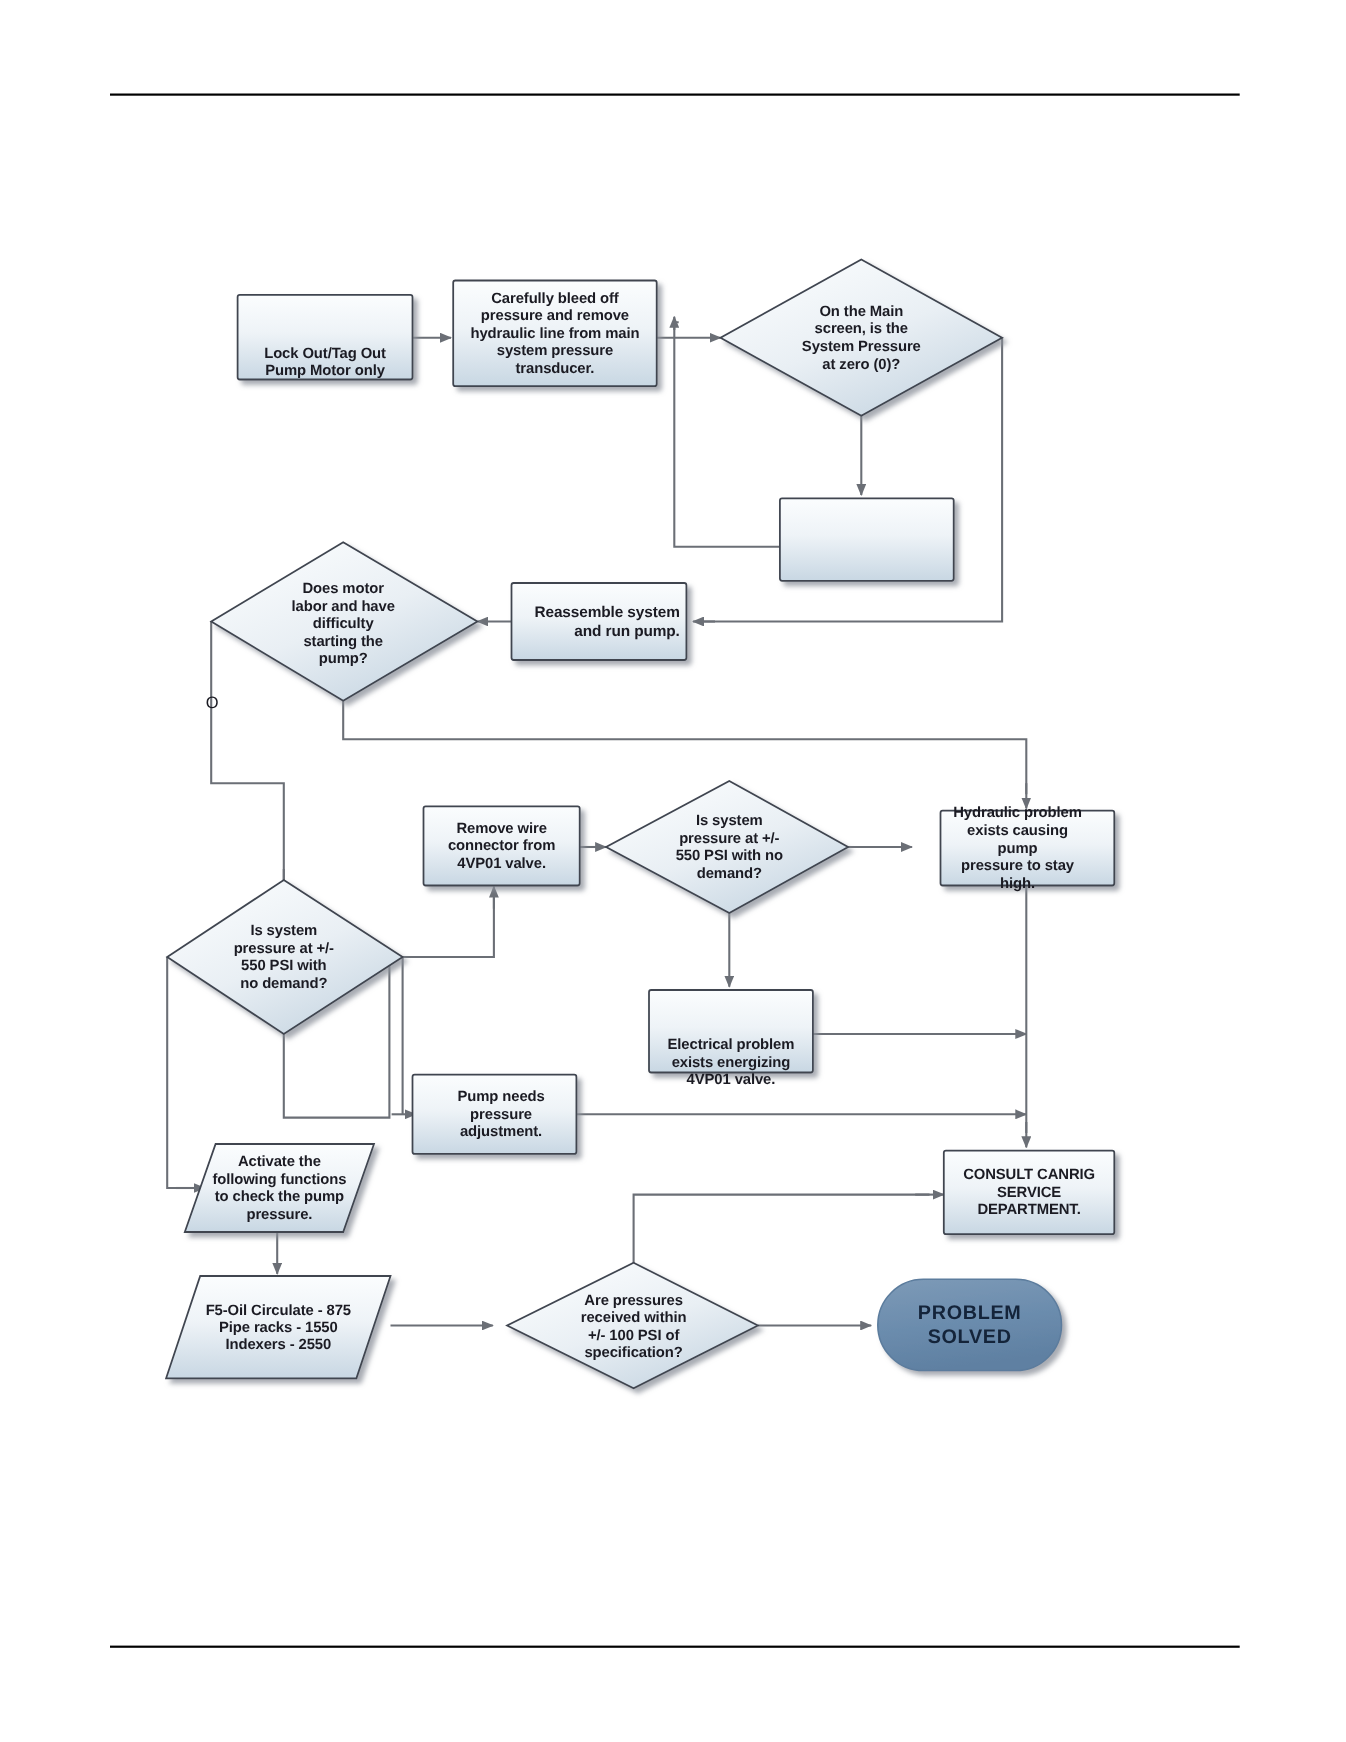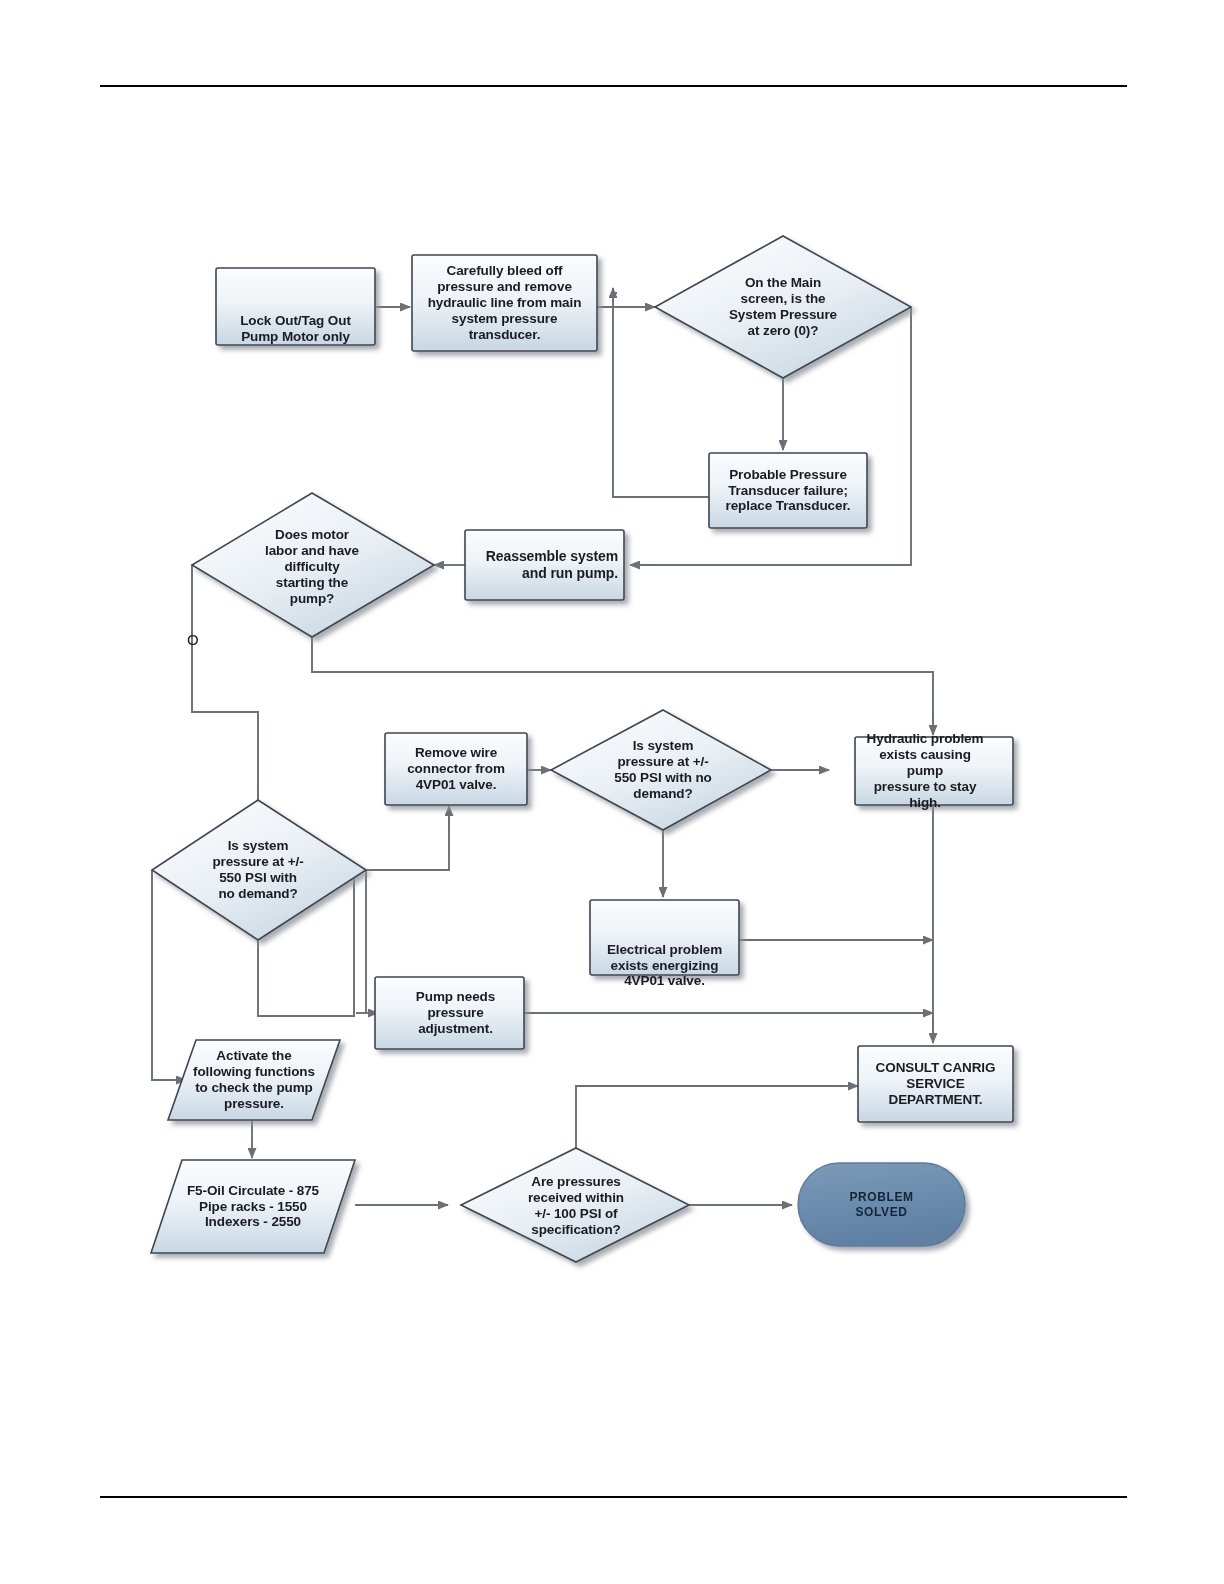--- a/index.html
+++ b/index.html
@@ -49,21 +49,21 @@
     letter-spacing: -0.1px;
     box-sizing: border-box;
     pointer-events: auto;
   }
   .node .txt { width: 100%; padding: 0 6px; }
   .node.small { font-size: 13.5px; }
   .node.med   { font-size: 14px; text-align: right; }
 
   .terminator {
     color: #14243a;
-    font-size: 12px;
+    font-size: 18px;
     font-weight: bold;
     letter-spacing: 0.6px;
   }
   .edge-label {
     position: absolute;
     font-size: 15px;
     font-weight: normal;
     color: #1b1b23;
     font-family: "Liberation Sans", sans-serif;
   }
@@ -198,23 +198,20 @@
   </div>
 
   <div class="node small" style="left:412px; top:255px; width:185px; height:96px;">
     <span class="txt">Carefully bleed off<br>pressure and remove<br>hydraulic line from main<br>system pressure<br>transducer.</span>
   </div>
 
   <div class="node small" style="left:690px; top:250px; width:186px; height:114px;">
     <span class="txt">On the Main<br>screen, is the<br>System Pressure<br>at zero (0)?</span>
   </div>
 
-  <div class="node small" style="left:709px; top:453px; width:158px; height:75px;">
-    <span class="txt">Probable Pressure<br>Transducer failure;<br>replace Transducer.</span>
-  </div>
 
   <div class="node med" style="left:465px; top:530px; width:159px; height:70px;">
     <span class="txt">Reassemble system<br>and run pump.</span>
   </div>
 
   <div class="node small" style="left:232px; top:512px; width:160px; height:110px;">
     <span class="txt">Does motor<br>labor and have<br>difficulty<br>starting the<br>pump?</span>
   </div>
 
   <div class="node small" style="left:385px; top:733px; width:142px; height:72px;">

